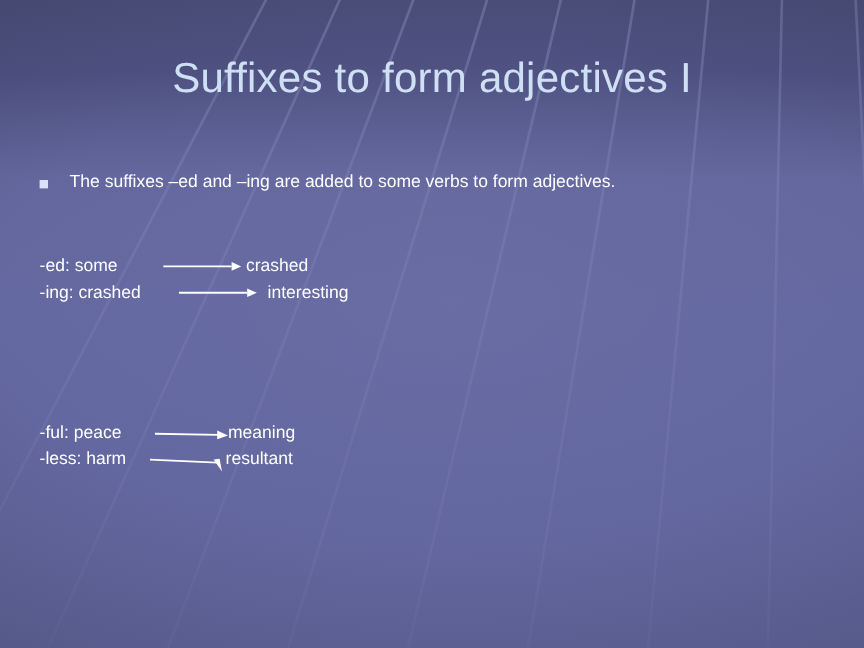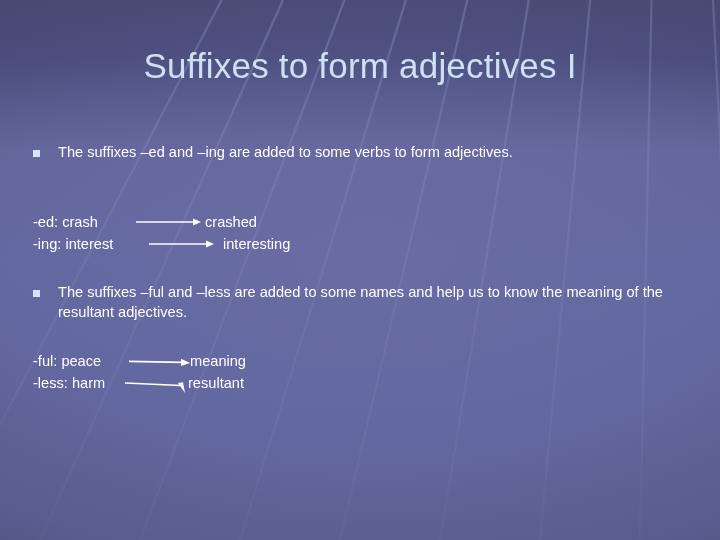--- a/index.html
+++ b/index.html
@@ -203,47 +203,41 @@
 
     <div class="bullet-block" id="bullet-1">
       <span class="bullet-mark">
         <span class="bullet-sq"></span>
       </span>
       <span class="bullet-text">The suffixes –ed and –ing are added to some verbs to form adjectives.</span>
     </div>
 
     <div class="examples" id="examples-1">
       <div class="ex-row" id="row-ed">
-        <span class="ex-left">-ed: crash</span>
+        <span class="ex-left">-ed: some</span>
         <span class="ex-arrow">
           <svg width="66" height="10" viewBox="0 0 66 10">
             <line x1="0" y1="5" x2="57" y2="5" stroke="#ffffff" stroke-width="1.6"></line>
             <path d="M57 1.4 L65 5 L57 8.6 Z" fill="#ffffff"></path>
           </svg>
         </span>
         <span class="ex-right">crashed</span>
       </div>
       <div class="ex-row" id="row-ing">
-        <span class="ex-left">-ing: interest</span>
+        <span class="ex-left">-ing: crashed</span>
         <span class="ex-arrow">
           <svg width="66" height="10" viewBox="0 0 66 10">
             <line x1="0" y1="5" x2="57" y2="5" stroke="#ffffff" stroke-width="1.6"></line>
             <path d="M57 1.4 L65 5 L57 8.6 Z" fill="#ffffff"></path>
           </svg>
         </span>
         <span class="ex-right">interesting</span>
       </div>
     </div>
 
-    <div class="bullet-block" id="bullet-2">
-      <span class="bullet-mark">
-        <span class="bullet-sq"></span>
-      </span>
-      <span class="bullet-text">The suffixes –ful and –less are added to some names and help us to know the meaning of the resultant adjectives.</span>
-    </div>
 
     <div class="examples" id="examples-2">
       <div class="ex-row" id="row-ful">
         <span class="ex-left">-ful: peace</span>
         <span class="ex-arrow">
           <svg width="62" height="12" viewBox="0 0 62 12">
             <line x1="0" y1="5.4" x2="53" y2="6.4" stroke="#ffffff" stroke-width="1.6"></line>
             <path d="M52 2.8 L61 7 L52 10 Z" fill="#ffffff"></path>
           </svg>
         </span>

